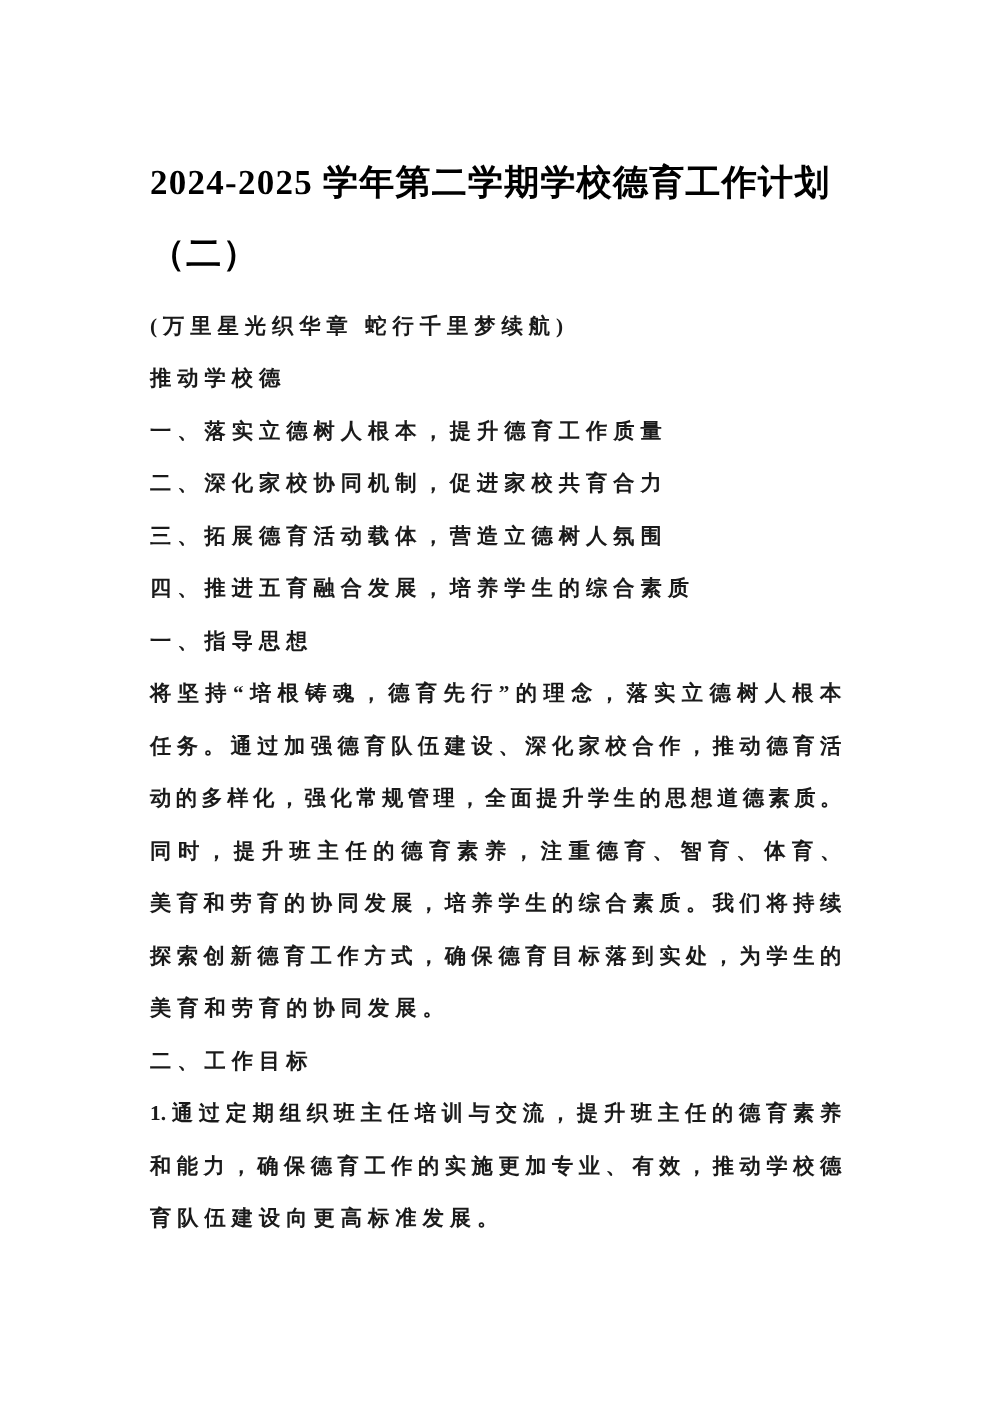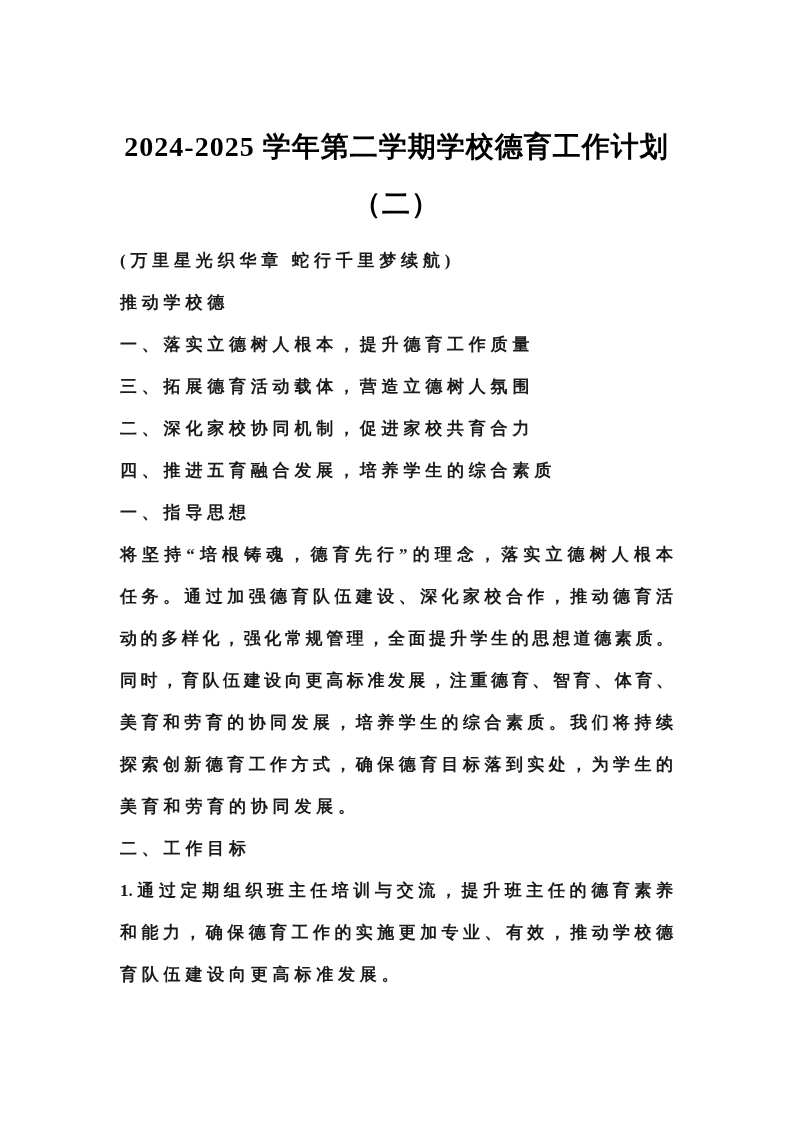--- a/index.html
+++ b/index.html
@@ -14,21 +14,21 @@
     background: #ffffff;
     overflow: hidden;
     font-family: "Liberation Serif", "DejaVu Serif", serif;
     color: #1a1a1a;
   }
   .doc-title {
     position: absolute;
     top: 118px;
     left: 120px;
     width: 553px;
-    text-align: center;
+    text-align: left;
     font-weight: bold;
     color: #000000;
     font-size: 28px;
     line-height: 57px;
   }
   .doc-title .t-line {
     letter-spacing: 1px;
   }
   .doc-body {
     position: absolute;
@@ -58,28 +58,28 @@
 
 <div class="page">
   <div class="doc-title">
     <div class="t-line">2024-2025 学年第二学期学校德育工作计划</div>
     <div class="t-line">（二）</div>
   </div>
   <div class="doc-body">
       <div class="line">(万里星光织华章 蛇行千里梦续航)</div>
       <div class="line">推动学校德</div>
       <div class="line">一、落实立德树人根本，提升德育工作质量</div>
+      <div class="line">二、深化家校协同机制，促进家校共育合力</div>
       <div class="line">三、拓展德育活动载体，营造立德树人氛围</div>
-      <div class="line">二、深化家校协同机制，促进家校共育合力</div>
       <div class="line">四、推进五育融合发展，培养学生的综合素质</div>
       <div class="line">一、指导思想</div>
       <div class="line stretch">将坚持“培根铸魂，德育先行”的理念，落实立德树人根本</div>
       <div class="line stretch">任务。通过加强德育队伍建设、深化家校合作，推动德育活</div>
       <div class="line stretch">动的多样化，强化常规管理，全面提升学生的思想道德素质。</div>
-      <div class="line stretch">同时，育队伍建设向更高标准发展，注重德育、智育、体育、</div>
+      <div class="line stretch">同时，提升班主任的德育素养，注重德育、智育、体育、</div>
       <div class="line stretch">美育和劳育的协同发展，培养学生的综合素质。我们将持续</div>
       <div class="line stretch">探索创新德育工作方式，确保德育目标落到实处，为学生的</div>
       <div class="line">美育和劳育的协同发展。</div>
       <div class="line">二、工作目标</div>
       <div class="line stretch">1.通过定期组织班主任培训与交流，提升班主任的德育素养</div>
       <div class="line stretch">和能力，确保德育工作的实施更加专业、有效，推动学校德</div>
       <div class="line">育队伍建设向更高标准发展。</div>
     </div>
 </div>
 

